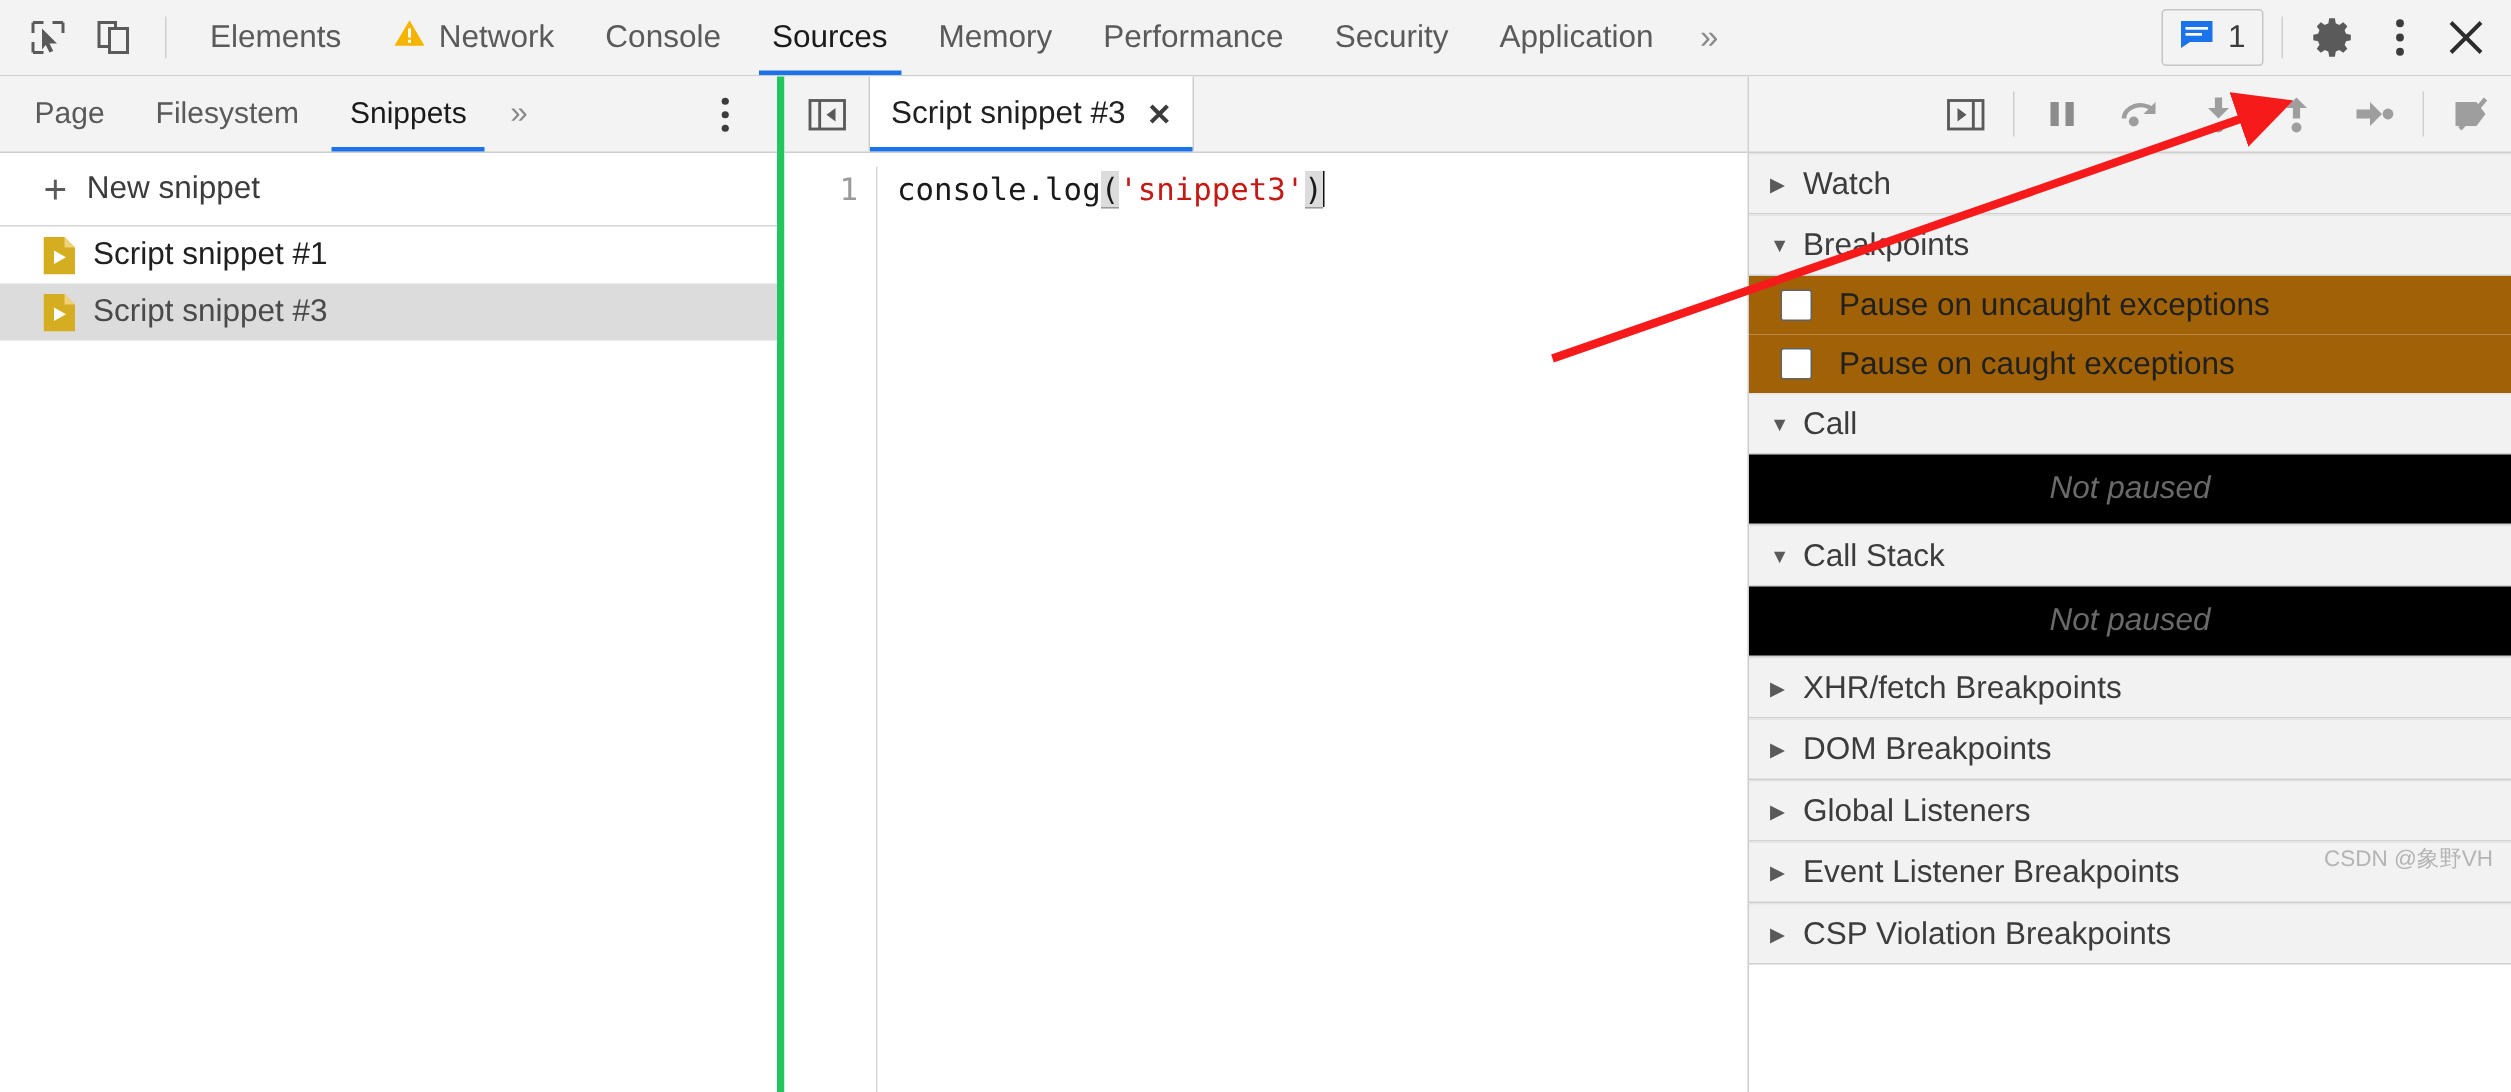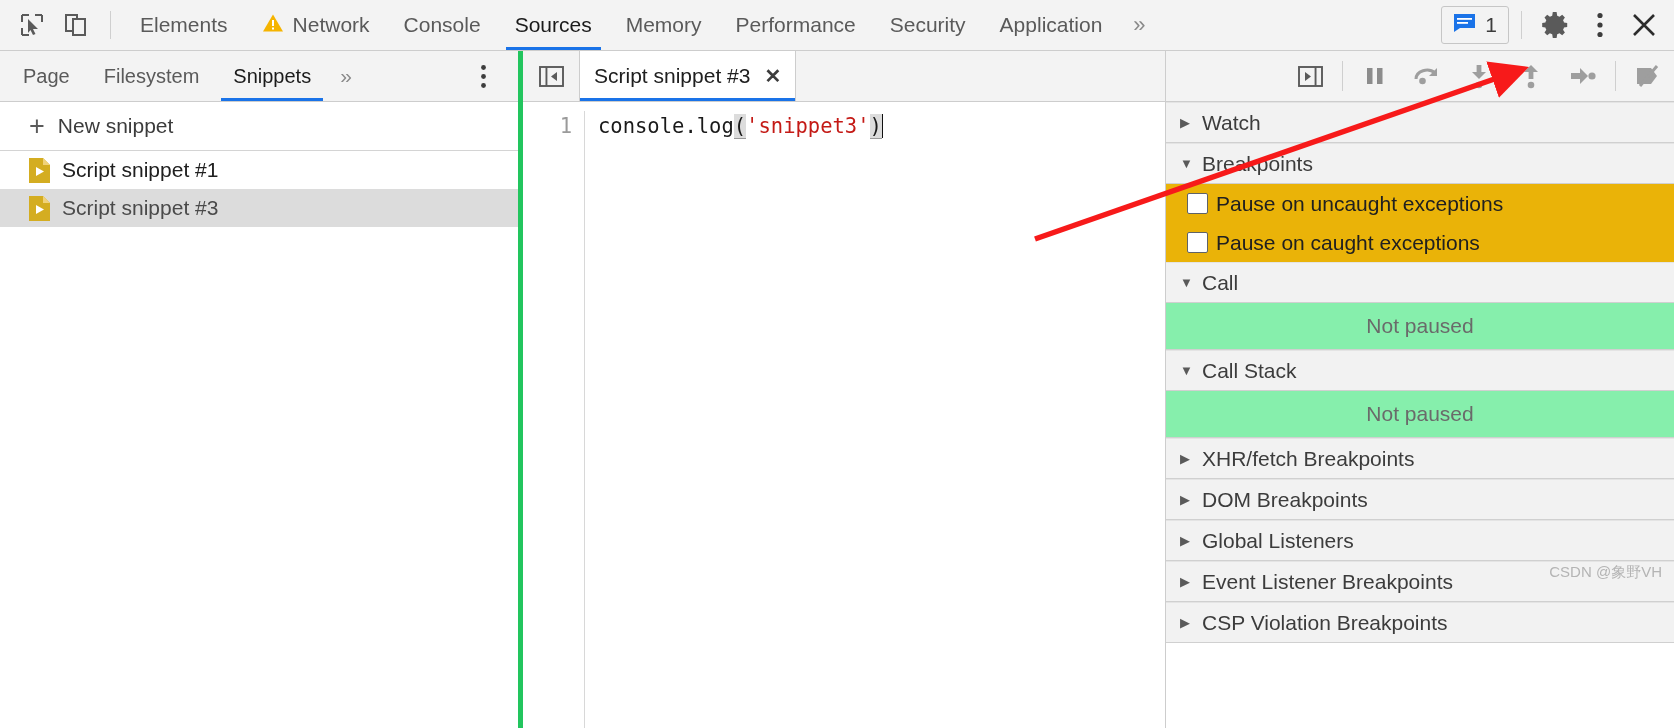--- a/index.html
+++ b/index.html
@@ -155,32 +155,32 @@
     height: 41px;
     display: flex; align-items: center; gap: 10px;
     padding-left: 14px;
     background: #f2f2f2;
     border-bottom: 1px solid #d0d0d0;
     border-top: 1px solid #e4e4e4;
     font-size: 21px; color: #3c3c3c;
   }
   .tri { font-size: 13px; color: #5a5a5a; width: 12px; }
   .checkrow {
-    height: 39px; display: flex; align-items: center; gap: 8px;
+    height: 39px; display: flex; align-items: center; gap: 18px;
     padding-left: 21px; font-size: 21px; color: #202020;
-    background: #eab308;
+    background: #a16207;
   }
   .cbox {
     width: 21px; height: 21px; flex: 0 0 auto;
     border: 1.6px solid #5f6368; border-radius: 2px; background: #fff;
   }
   .notpaused {
     height: 47px; display: flex; align-items: center; justify-content: center;
-    font-size: 21px; color: #6a6a6a; 
-    background: #86efac; border-bottom: 1px solid #d0d0d0;
+    font-size: 21px; color: #6a6a6a; font-style: italic;
+    background: #000000; border-bottom: 1px solid #d0d0d0;
   }
   .watermark {
     position: absolute; right: 12px; bottom: 6px;
     font-size: 15px; color: #b4b4b4;
   }
   .arrow-layer { position: absolute; inset: 0; pointer-events: none; }
 </style>
 </head>
 <body>
 

